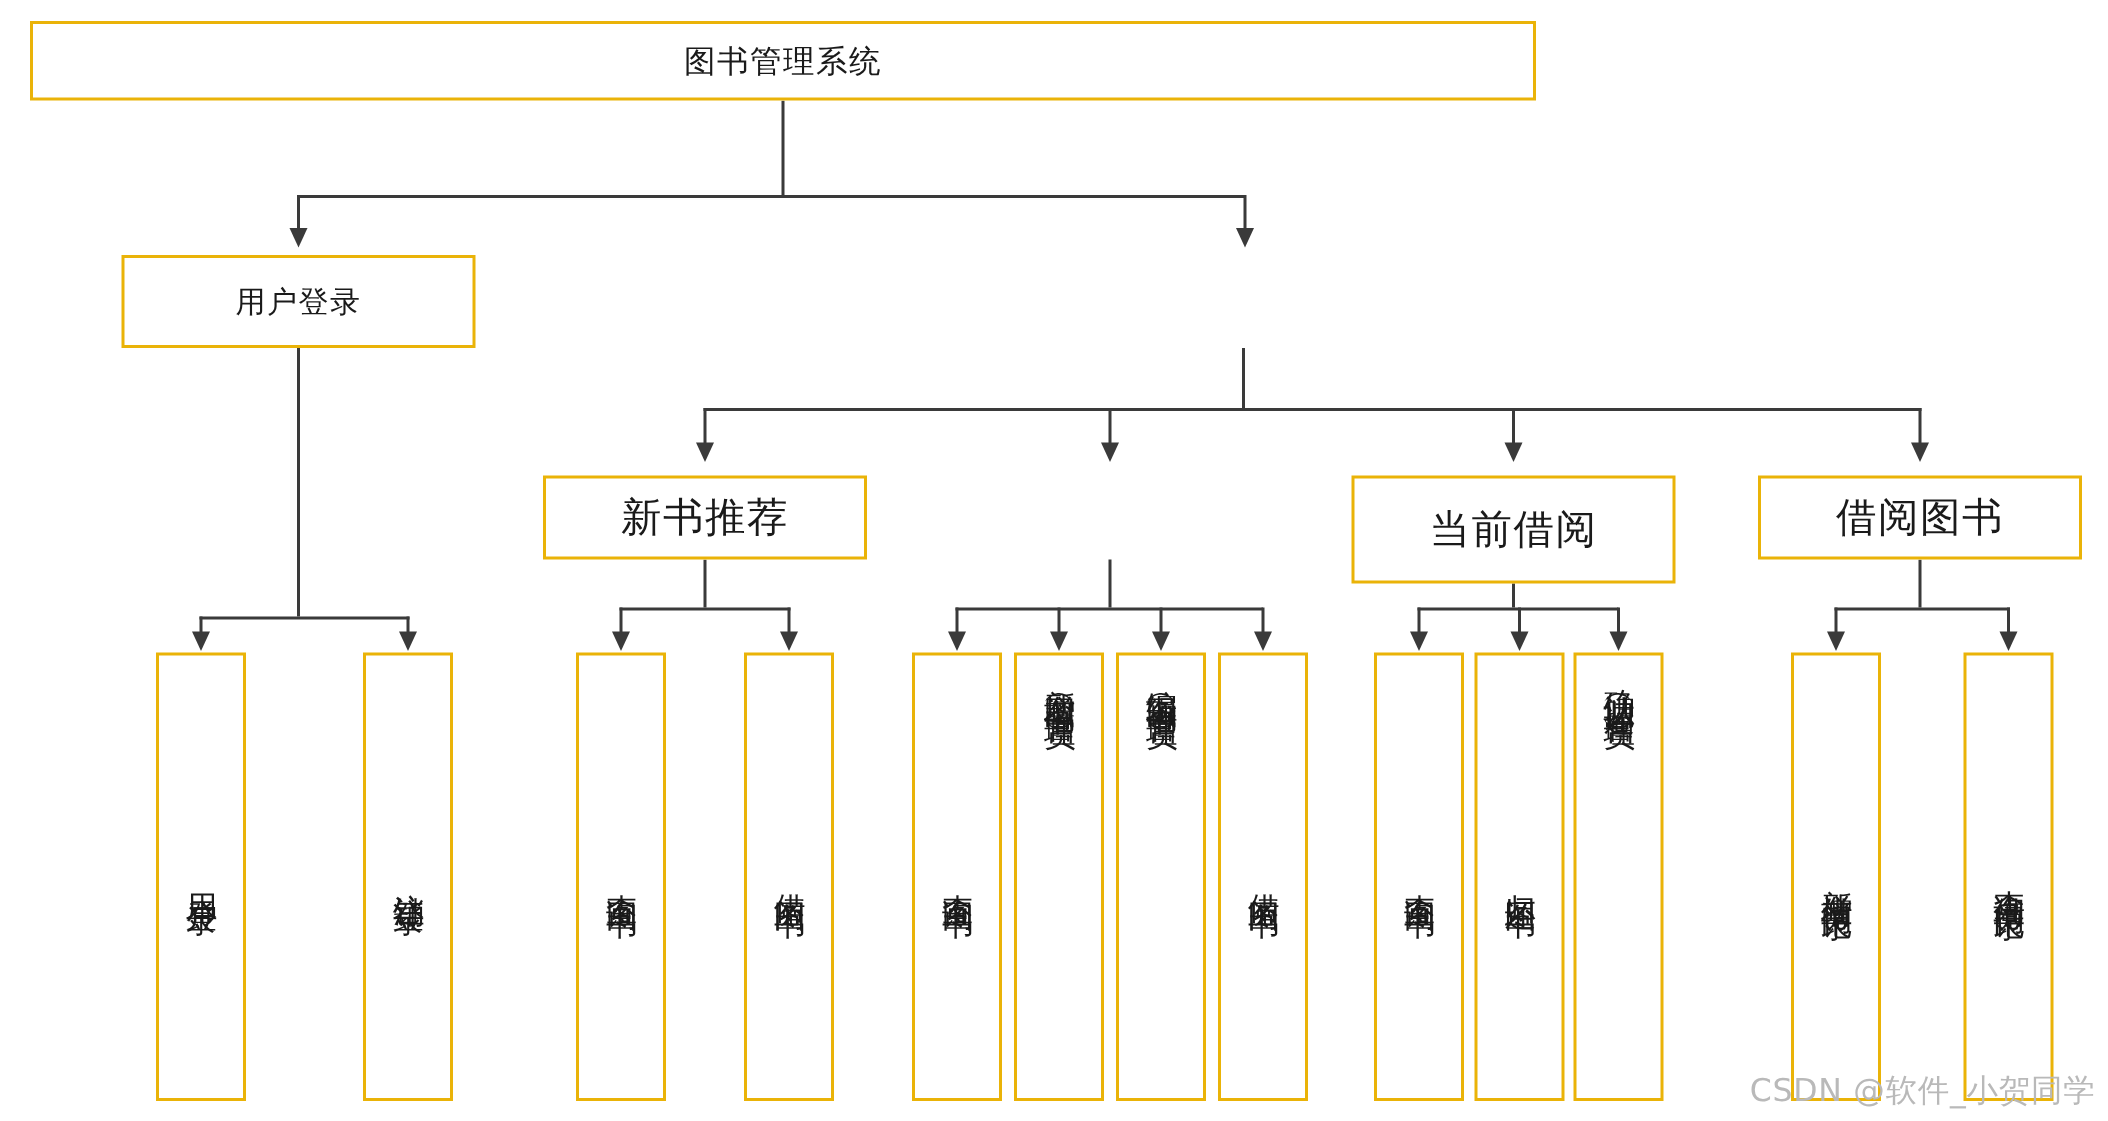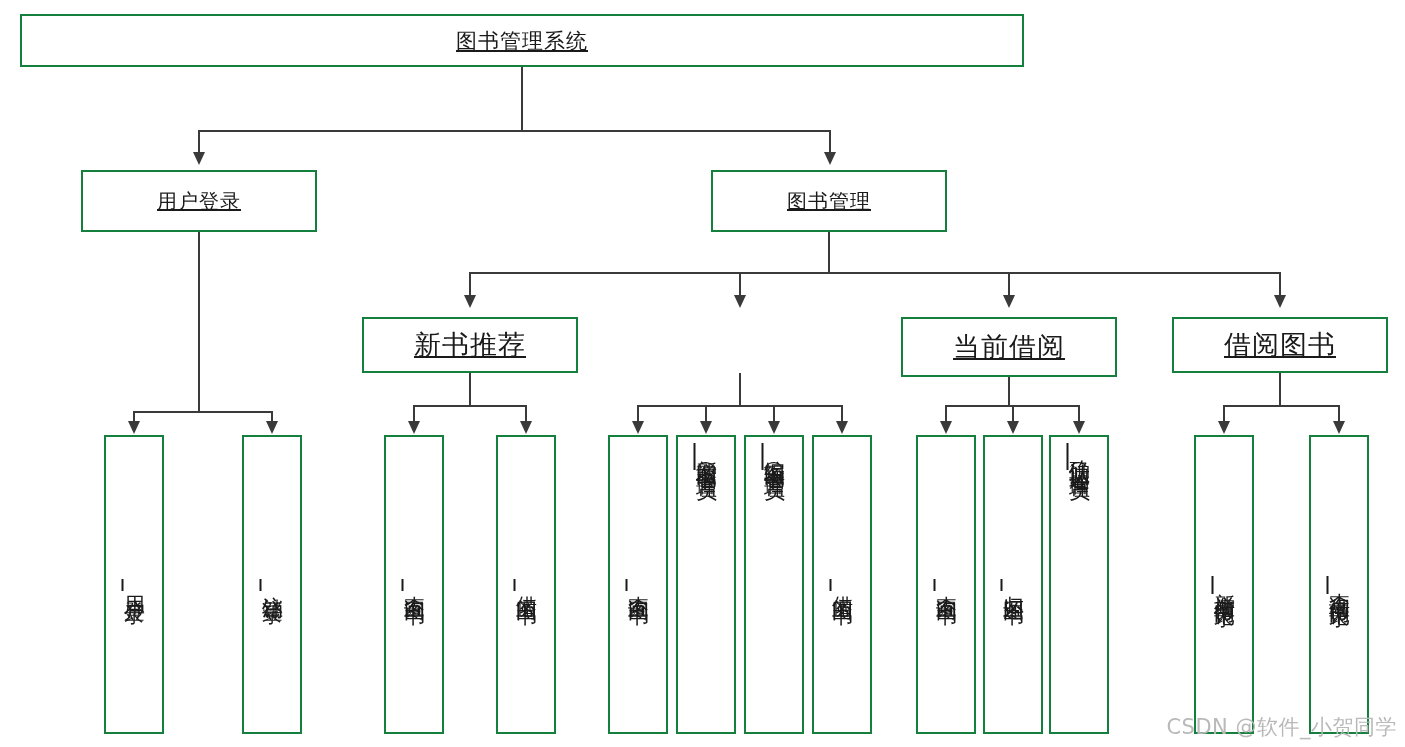--- a/index.html
+++ b/index.html
@@ -15,29 +15,28 @@
     position: relative;
     width: 1405px;
     height: 747px;
     background: #ffffff;
     overflow: hidden;
   }
   
   .node {
     position: absolute;
     box-sizing: border-box;
-    border: 2px solid #15803d;
+    border: 2px solid #eab308;
     background: #ffffff;
     display: flex;
     align-items: center;
     justify-content: center;
     color: #1a1a1a;
     letter-spacing: 1px;
     z-index: 3;
-    text-decoration: underline;
   }
   .node.root {
     font-size: 21px;
   }
   .node.lvl1 {
     font-size: 20px;
   }
   .node.lvl2 {
     font-size: 27px;
   }
@@ -101,23 +100,20 @@
 
   <div class="vline" style="left:521px; top:67px; height:63px;"></div>
   <div class="hline" style="left:198px; top:130px; width:632px;"></div>
   <div class="vline" style="left:198px; top:130px; height:23px;"></div>
   <div class="arrow" style="left:193px; top:152px;"></div>
   <div class="vline" style="left:829px; top:130px; height:23px;"></div>
   <div class="arrow" style="left:824px; top:152px;"></div>
 
   <div class="node lvl1" style="left:81px; top:170px; width:236px; height:62px;">
     <span>用户登录</span>
-  </div>
-  <div class="node lvl1" style="left:711px; top:170px; width:236px; height:62px;">
-    <span>图书管理</span>
   </div>
 
   <div class="vline" style="left:198px; top:232px; height:179px;"></div>
   <div class="hline" style="left:133px; top:411px; width:140px;"></div>
   <div class="vline" style="left:133px; top:411px; height:11px;"></div>
   <div class="arrow" style="left:128px; top:421px;"></div>
   <div class="vline" style="left:271px; top:411px; height:11px;"></div>
   <div class="arrow" style="left:266px; top:421px;"></div>
 
   <div class="vline" style="left:828px; top:232px; height:40px;"></div>
@@ -127,21 +123,21 @@
   <div class="vline" style="left:739px; top:272px; height:24px;"></div>
   <div class="arrow" style="left:734px; top:295px;"></div>
   <div class="vline" style="left:1008px; top:272px; height:24px;"></div>
   <div class="arrow" style="left:1003px; top:295px;"></div>
   <div class="vline" style="left:1279px; top:272px; height:24px;"></div>
   <div class="arrow" style="left:1274px; top:295px;"></div>
 
   <div class="node lvl2" style="left:362px; top:317px; width:216px; height:56px;">
     <span>新书推荐</span>
   </div>
-  <div class="node lvl2" style="left:901px; top:317px; width:216px; height:60px;">
+  <div class="node lvl2" style="left:901px; top:317px; width:216px; height:72px;">
     <span>当前借阅</span>
   </div>
   <div class="node lvl2" style="left:1172px; top:317px; width:216px; height:56px;">
     <span>借阅图书</span>
   </div>
 
   <div class="vline" style="left:469px; top:373px; height:32px;"></div>
   <div class="hline" style="left:413px; top:405px; width:114px;"></div>
   <div class="vline" style="left:413px; top:405px; height:17px;"></div>
   <div class="arrow" style="left:408px; top:421px;"></div>

